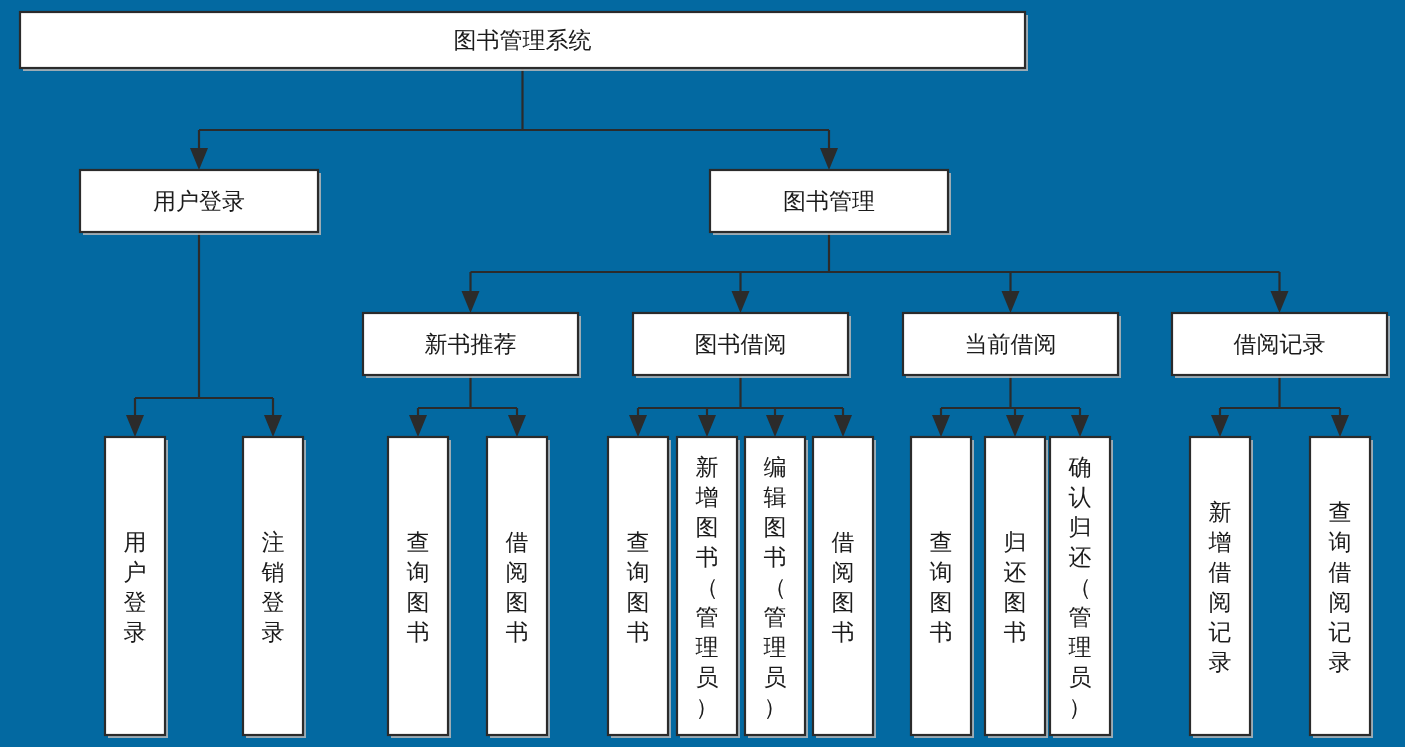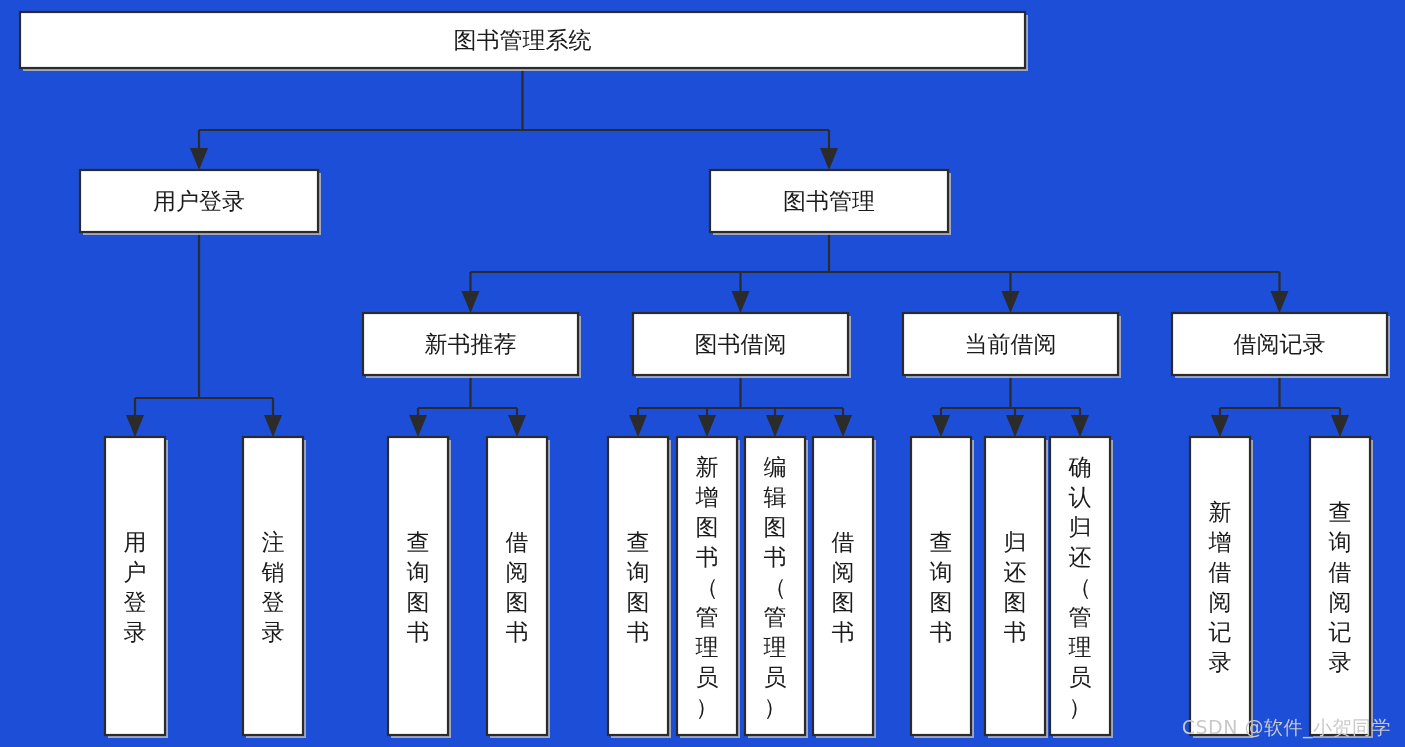--- a/index.html
+++ b/index.html
@@ -8,21 +8,21 @@
     padding: 0;
     background: #ffffff;
   }
   body {
     font-family: "DejaVu Sans", "Liberation Sans", sans-serif;
   }
   #diagram-root {
     position: relative;
     width: 1405px;
     height: 747px;
-    background: #1d4ed8;
+    background: #0369a1;
     overflow: hidden;
   }
   svg.flow-svg {
     position: absolute;
     left: 0;
     top: 0;
     width: 1405px;
     height: 747px;
     display: block;
   }
@@ -267,14 +267,13 @@
           <text x="1220" class="node-label-v"><tspan x="1220" y="520">新</tspan><tspan x="1220" y="550">增</tspan><tspan x="1220" y="580">借</tspan><tspan x="1220" y="610">阅</tspan><tspan x="1220" y="640">记</tspan><tspan x="1220" y="670">录</tspan></text>
         </g>
         <g>
           <rect x="1313" y="440" width="60" height="298" class="node-shadow"></rect>
           <rect x="1310" y="437" width="60" height="298" class="node-rect"></rect>
           <text x="1340" class="node-label-v"><tspan x="1340" y="520">查</tspan><tspan x="1340" y="550">询</tspan><tspan x="1340" y="580">借</tspan><tspan x="1340" y="610">阅</tspan><tspan x="1340" y="640">记</tspan><tspan x="1340" y="670">录</tspan></text>
         </g>
       </g>
   </svg>
 
-  <div class="watermark">CSDN @软件_小贺同学</div>
 </div>
 
 </body></html>

